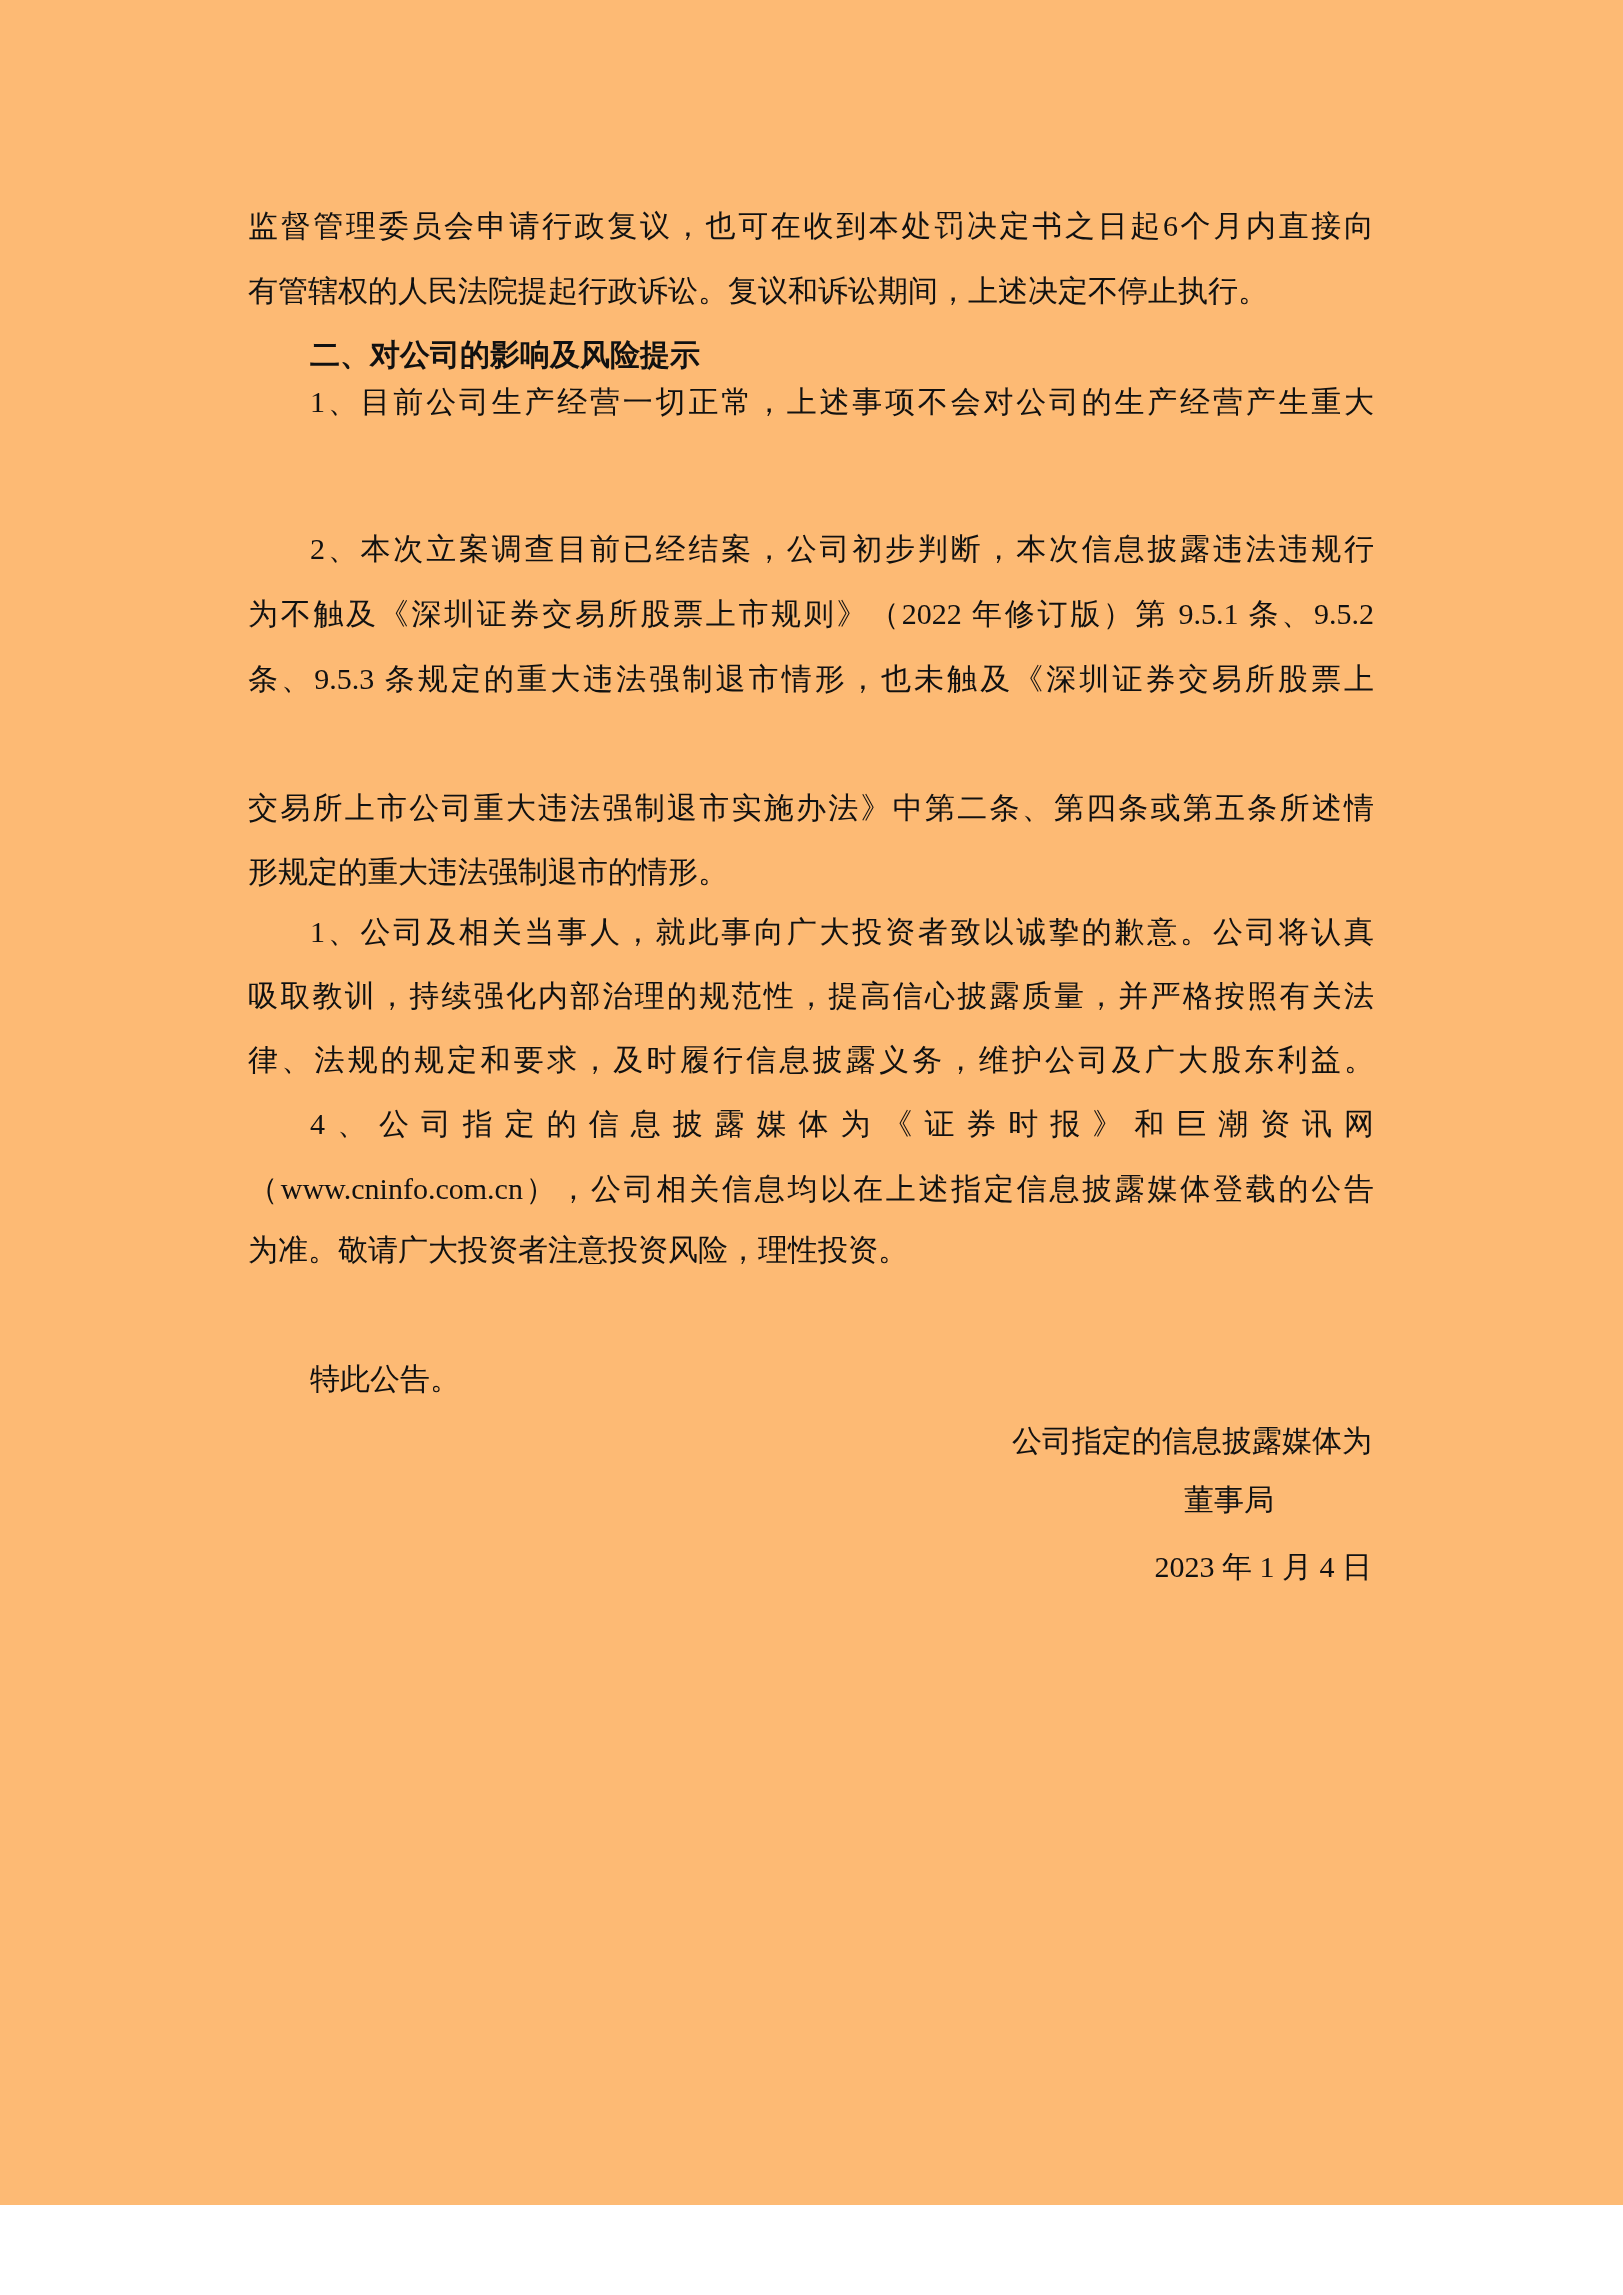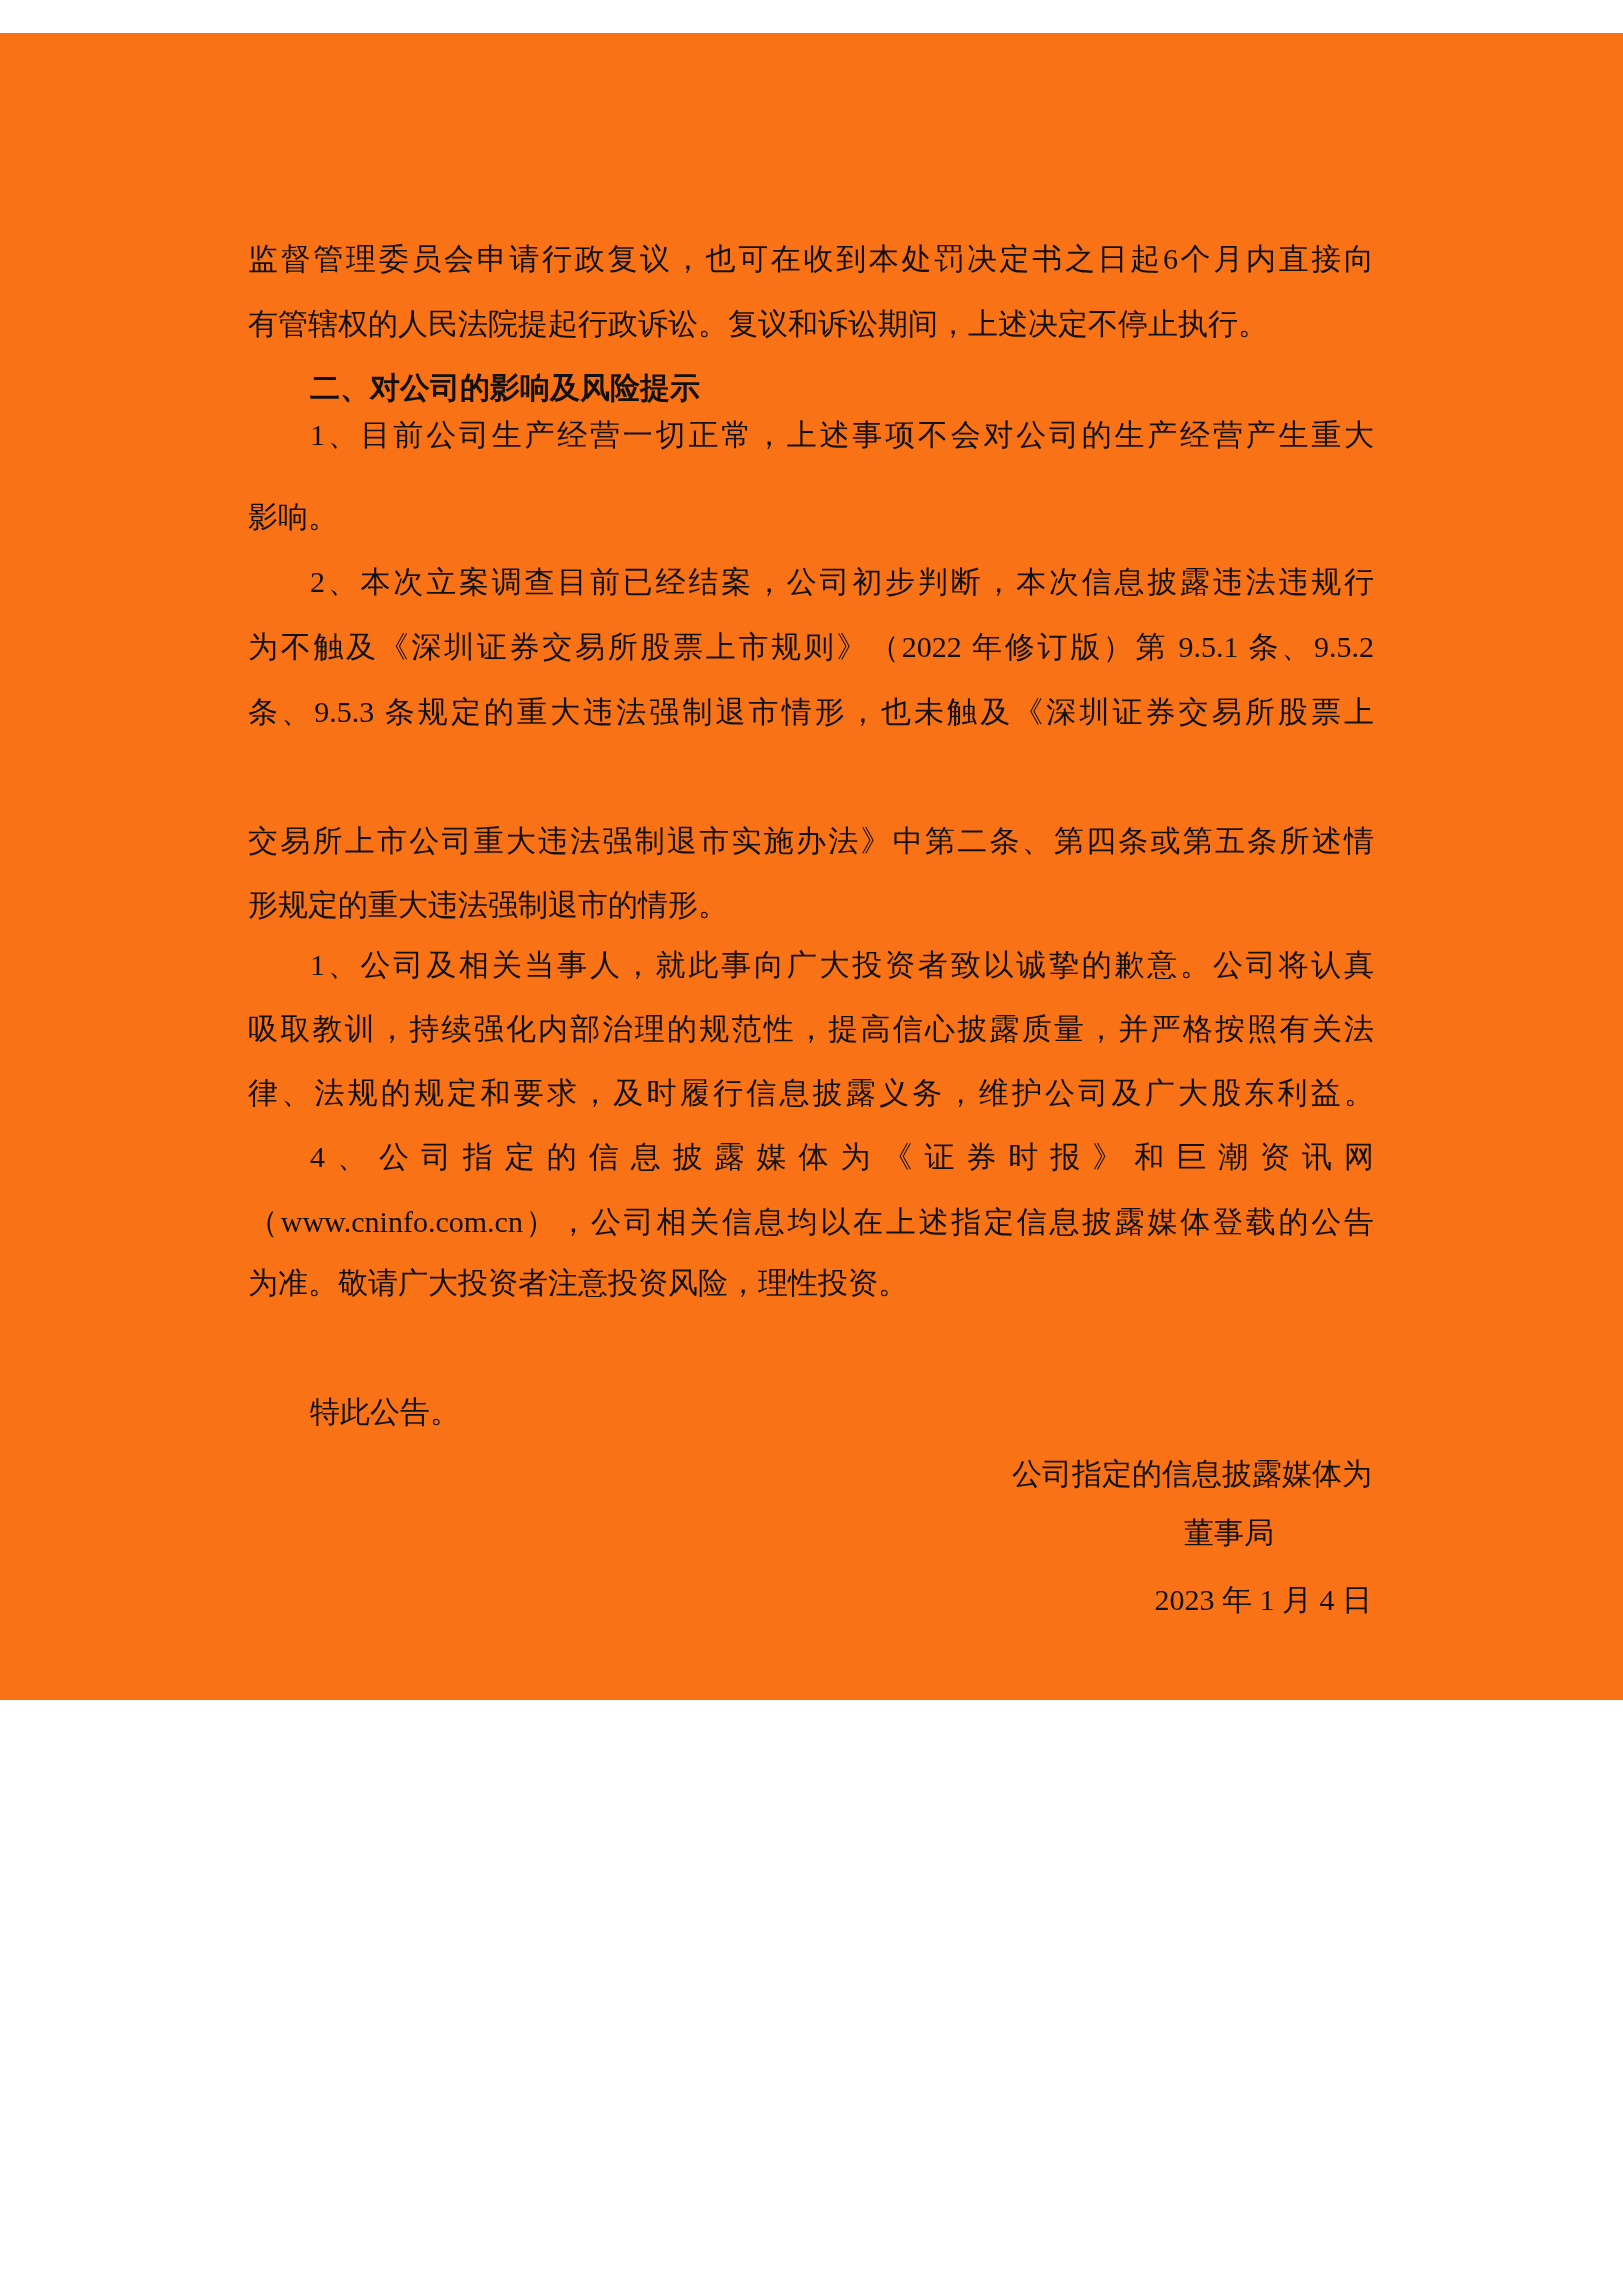--- a/index.html
+++ b/index.html
@@ -12,23 +12,22 @@
       height: 2295px;
       position: relative;
       overflow: hidden;
       font-family: "Liberation Serif", "DejaVu Serif", serif;
       color: #111111;
     }
     .page {
       position: absolute;
       left: 0; top: 0;
       width: 1623px;
-      height: 1667px;
-      background: #f97316;
-      margin-top: 33px;
+      height: 2205px;
+      background: #fdba74;
     }
     .line {
       position: absolute;
       left: 248px;
       width: 1126px;
       height: 42px;
       line-height: 42px;
       font-size: 30px;
       white-space: nowrap;
       text-align: justify;
@@ -58,21 +57,20 @@
 <body>
 
 <div class="page">
 
   <div class="line" style="top:205px;">监督管理委员会申请行政复议，也可在收到本处罚决定书之日起6个月内直接向</div>
   <div class="line last" style="top:270px;">有管辖权的人民法院提起行政诉讼。复议和诉讼期间，上述决定不停止执行。</div>
 
   <div class="line indent last bold" style="top:334px;">二、对公司的影响及风险提示</div>
 
   <div class="line indent" style="top:381px;">1、目前公司生产经营一切正常，上述事项不会对公司的生产经营产生重大</div>
-  <div class="line last" style="top:463px;">影响。</div>
 
   <div class="line indent" style="top:528px;">2、本次立案调查目前已经结案，公司初步判断，本次信息披露违法违规行</div>
   <div class="line" style="top:593px;">为不触及《深圳证券交易所股票上市规则》（2022 年修订版）第 9.5.1 条、9.5.2</div>
   <div class="line" style="top:658px;">条、9.5.3 条规定的重大违法强制退市情形，也未触及《深圳证券交易所股票上</div>
   <div class="line" style="top:787px;">交易所上市公司重大违法强制退市实施办法》中第二条、第四条或第五条所述情</div>
   <div class="line last" style="top:851px;">形规定的重大违法强制退市的情形。</div>
 
   <div class="line indent" style="top:911px;">1、公司及相关当事人，就此事向广大投资者致以诚挚的歉意。公司将认真</div>
   <div class="line" style="top:975px;">吸取教训，持续强化内部治理的规范性，提高信心披露质量，并严格按照有关法</div>
   <div class="line" style="top:1039px;">律、法规的规定和要求，及时履行信息披露义务，维护公司及广大股东利益。</div>

